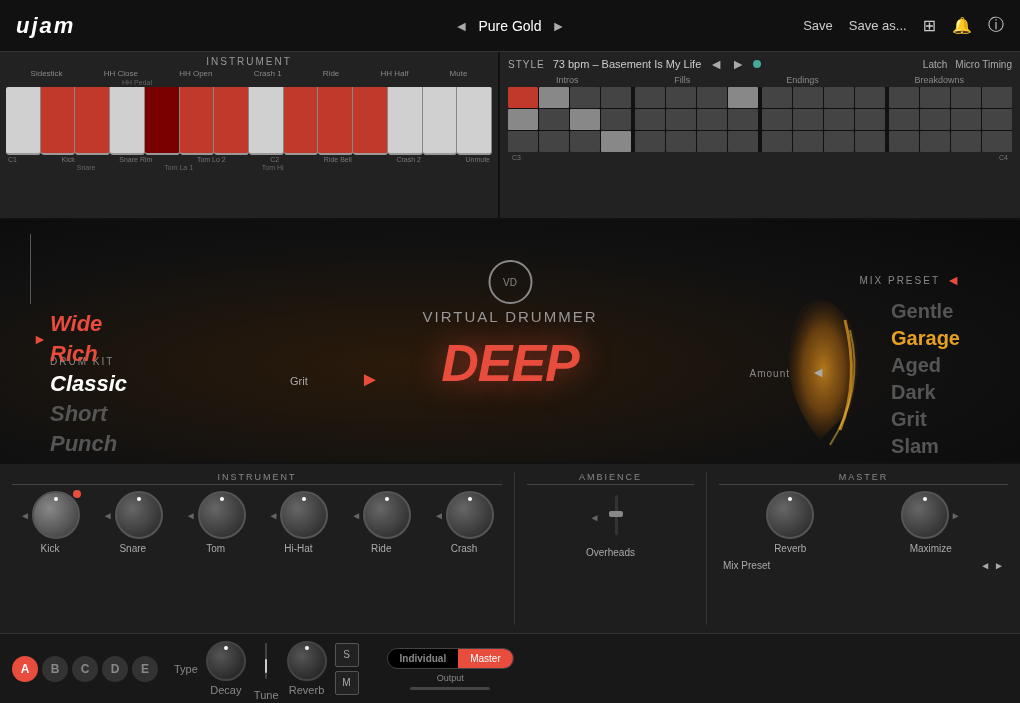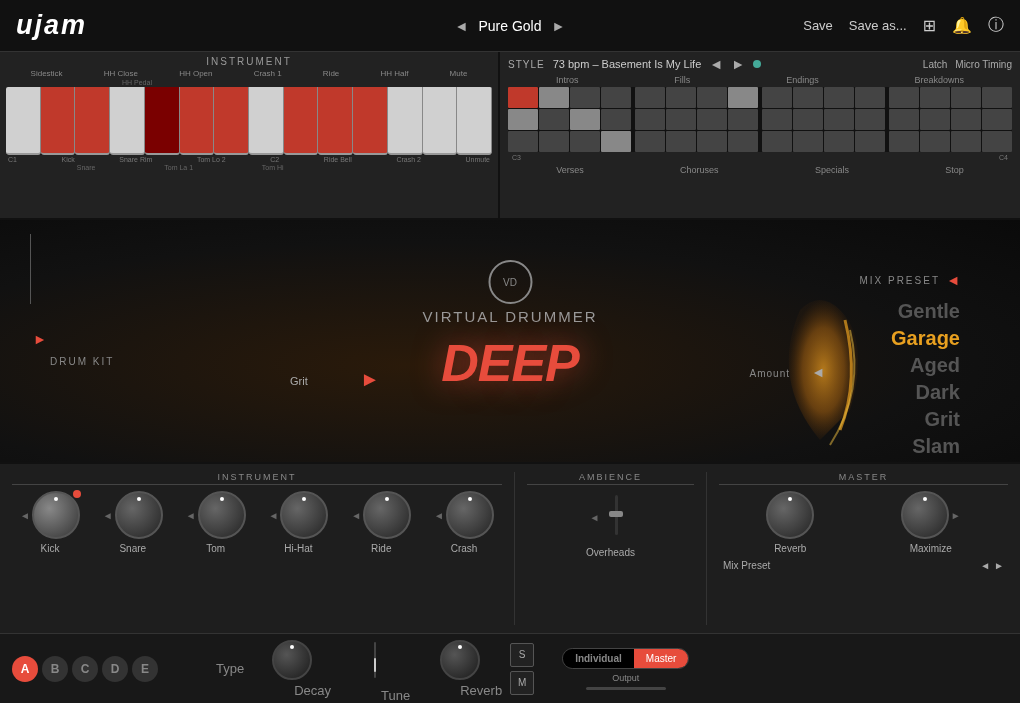--- a/index.html
+++ b/index.html
@@ -17,21 +17,21 @@
     .top-bar {
       background: #111;
       height: 52px;
       display: flex;
       align-items: center;
       padding: 0 16px;
       border-bottom: 1px solid #333;
     }
     .logo {
       color: #fff;
-      font-size: 27px;
+      font-size: 22px;
       font-weight: bold;
       letter-spacing: 2px;
       font-style: italic;
       margin-right: auto;
     }
     .preset-area {
       display: flex;
       align-items: center;
       gap: 10px;
       position: absolute;
@@ -211,21 +211,21 @@
       margin-top: 8px;
       text-shadow: 0 0 30px rgba(231,76,60,0.6);
     }
     .mix-preset-list {
       position: absolute;
       right: 60px;
       top: 80px;
       display: flex;
       flex-direction: column;
       gap: 4px;
-      text-align: right;
+      text-align: left;
     }
     .mix-item {
       font-size: 20px;
       font-weight: bold;
     }
     .mix-item.dim { color: #555; }
     .mix-item.hot { color: #e8a020; }
 
     
     .gold-arc {
@@ -478,23 +478,22 @@
     }
 
     .toolbar-knob-group {
       display: flex;
       flex-direction: column;
       align-items: center;
       gap: 3px;
     }
     .toolbar-knob-label {
       color: #888;
-      font-size: 13px;
+      font-size: 11px;
       text-align: center;
-      margin-left: 42px;
     }
 
     .sm-btn {
       width: 24px;
       height: 24px;
       border: 1px solid #555;
       background: #222;
       color: #aaa;
       font-size: 10px;
       display: flex;
@@ -774,35 +773,36 @@
         <div class="sk-cell"></div>
         <div class="sk-cell"></div>
         <div class="sk-cell"></div>
       </div>
     </div>
     <div style="display:flex; font-size:7px; color:#777; justify-content:space-between; padding:2px 4px;">
       <span>C3</span>
       <span></span>
       <span>C4</span>
     </div>
-    <div class="style-labels-bottom">
-      <span>Verses</span>
-      <span>Choruses</span>
-      <span>Specials</span>
-      <span>Stop</span>
-    </div>
   </div>
 </div>
 
 <div class="main-area">
   <div class="drum-bg"></div>
 
   <div class="drum-kit-label">DRUM KIT</div>
   <div style="position:absolute; left:30px; bottom:158px; width:1px; height:70px; background:#555;"></div>
   <div style="position:absolute; left:33px; bottom:115px; color:#e74c3c; font-size:14px; cursor:pointer;">►</div>
+  <div class="drum-kit-list">
+    <span class="drum-kit-item hot">Wide</span>
+    <span class="drum-kit-item hot">Rich</span>
+    <span class="drum-kit-item active" style="color:#fff;">Classic</span>
+    <span class="drum-kit-item dim">Short</span>
+    <span class="drum-kit-item dim">Punch</span>
+  </div>
 
   <div class="virtual-drummer-center">
     <div class="vd-circle">
       <span>VD</span>
     </div>
     <div class="vd-text">VIRTUAL DRUMMER</div>
     <div class="vd-brand">DEEP</div>
   </div>
 
   <div style="position:absolute; left:290px; top:155px; color:#aaa; font-size:11px;">Grit</div>

